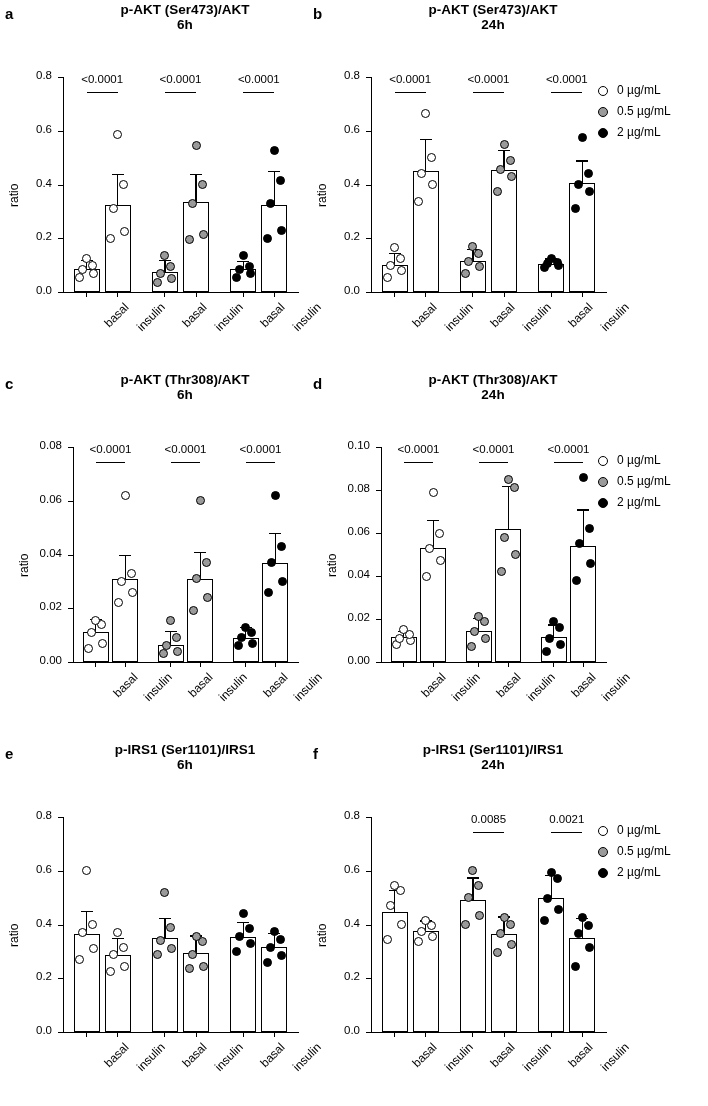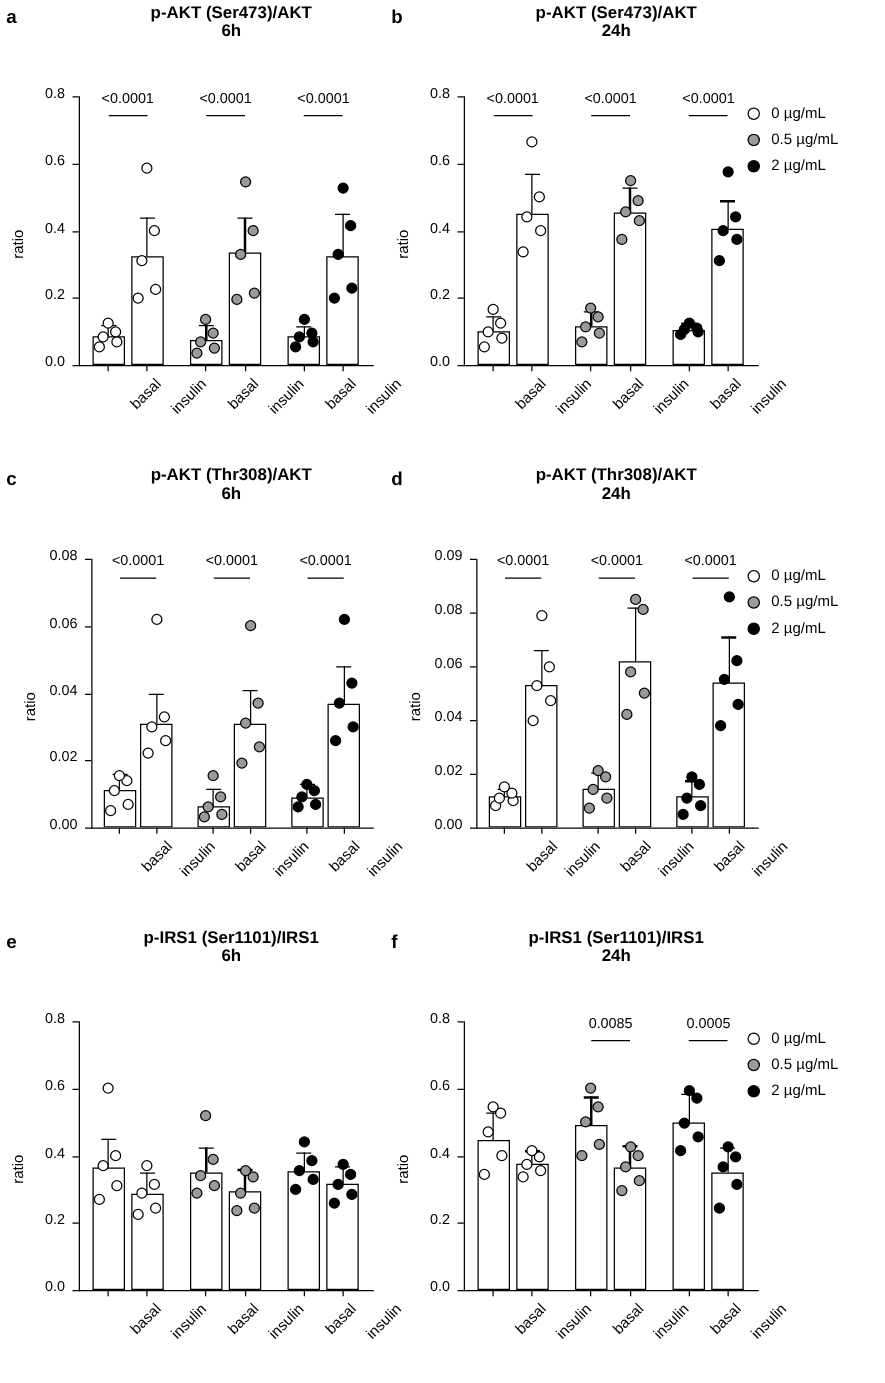--- a/index.html
+++ b/index.html
@@ -307,21 +307,21 @@
     <div class="ticklabel" style="left: 330px; top: 654px;">0.00</div>
     <div class="tick" style="left: 376px; top: 619px;"></div>
     <div class="ticklabel" style="left: 330px; top: 611px;">0.02</div>
     <div class="tick" style="left: 376px; top: 576px;"></div>
     <div class="ticklabel" style="left: 330px; top: 568px;">0.04</div>
     <div class="tick" style="left: 376px; top: 533px;"></div>
     <div class="ticklabel" style="left: 330px; top: 525px;">0.06</div>
     <div class="tick" style="left: 376px; top: 490px;"></div>
     <div class="ticklabel" style="left: 330px; top: 482px;">0.08</div>
     <div class="tick" style="left: 376px; top: 447px;"></div>
-    <div class="ticklabel" style="left: 330px; top: 439px;">0.09</div>
+    <div class="ticklabel" style="left: 330px; top: 439px;">0.10</div>
     <div class="ylabel" style="left: 325px; top: 576.5px;">ratio</div>
     <div class="bar" style="left: 390.75px; top: 637.275px; width: 26px; height: 24.725px;"></div>
     <div class="errbar" style="left: 403.1px; top: 630.825px; height: 6.45px;"></div>
     <div class="errcap" style="left: 397.75px; top: 630.825px; width: 12px;"></div>
     <div class="pt open" style="left: 392.25px; top: 640.3px; width: 9px; height: 9px;"></div>
     <div class="pt open" style="left: 406.25px; top: 636px; width: 9px; height: 9px;"></div>
     <div class="pt open" style="left: 395.25px; top: 633.85px; width: 9px; height: 9px;"></div>
     <div class="pt open" style="left: 405.25px; top: 629.55px; width: 9px; height: 9px;"></div>
     <div class="pt open" style="left: 399.25px; top: 625.25px; width: 9px; height: 9px;"></div>
     <div class="xlab" style="left: 409.75px; top: 670px;">basal</div>
@@ -547,21 +547,21 @@
     <div class="errcap" style="left: 576.417px; top: 917.781px; width: 12px;"></div>
     <div class="pt black" style="left: 570.917px; top: 961.656px; width: 9px; height: 9px;"></div>
     <div class="pt black" style="left: 584.917px; top: 942.844px; width: 9px; height: 9px;"></div>
     <div class="pt black" style="left: 573.917px; top: 929.406px; width: 9px; height: 9px;"></div>
     <div class="pt black" style="left: 583.917px; top: 921.344px; width: 9px; height: 9px;"></div>
     <div class="pt black" style="left: 577.917px; top: 913.281px; width: 9px; height: 9px;"></div>
     <div class="xlab" style="left: 588.417px; top: 1040px;">insulin</div>
     <div class="tick" style="left: 581.917px; top: 1032px; width: 1px; height: 5px;"></div>
     <div class="pval" style="left: 443.5px; top: 813px;">0.0085</div>
     <div class="sigline" style="left: 472.917px; top: 832px; width: 31.1667px;"></div>
-    <div class="pval" style="left: 521.833px; top: 813px;">0.0005</div>
+    <div class="pval" style="left: 521.833px; top: 813px;">0.0021</div>
     <div class="sigline" style="left: 551.25px; top: 832px; width: 31.1667px;"></div>
     <div class="legend" style="left: 598px; top: 822px;">
       <div class="legend-row">
         <span class="legend-dot pt open"></span>
         <span class="legend-text">0 µg/mL</span>
       </div>
       <div class="legend-row">
         <span class="legend-dot pt grey"></span>
         <span class="legend-text">0.5 µg/mL</span>
       </div>

